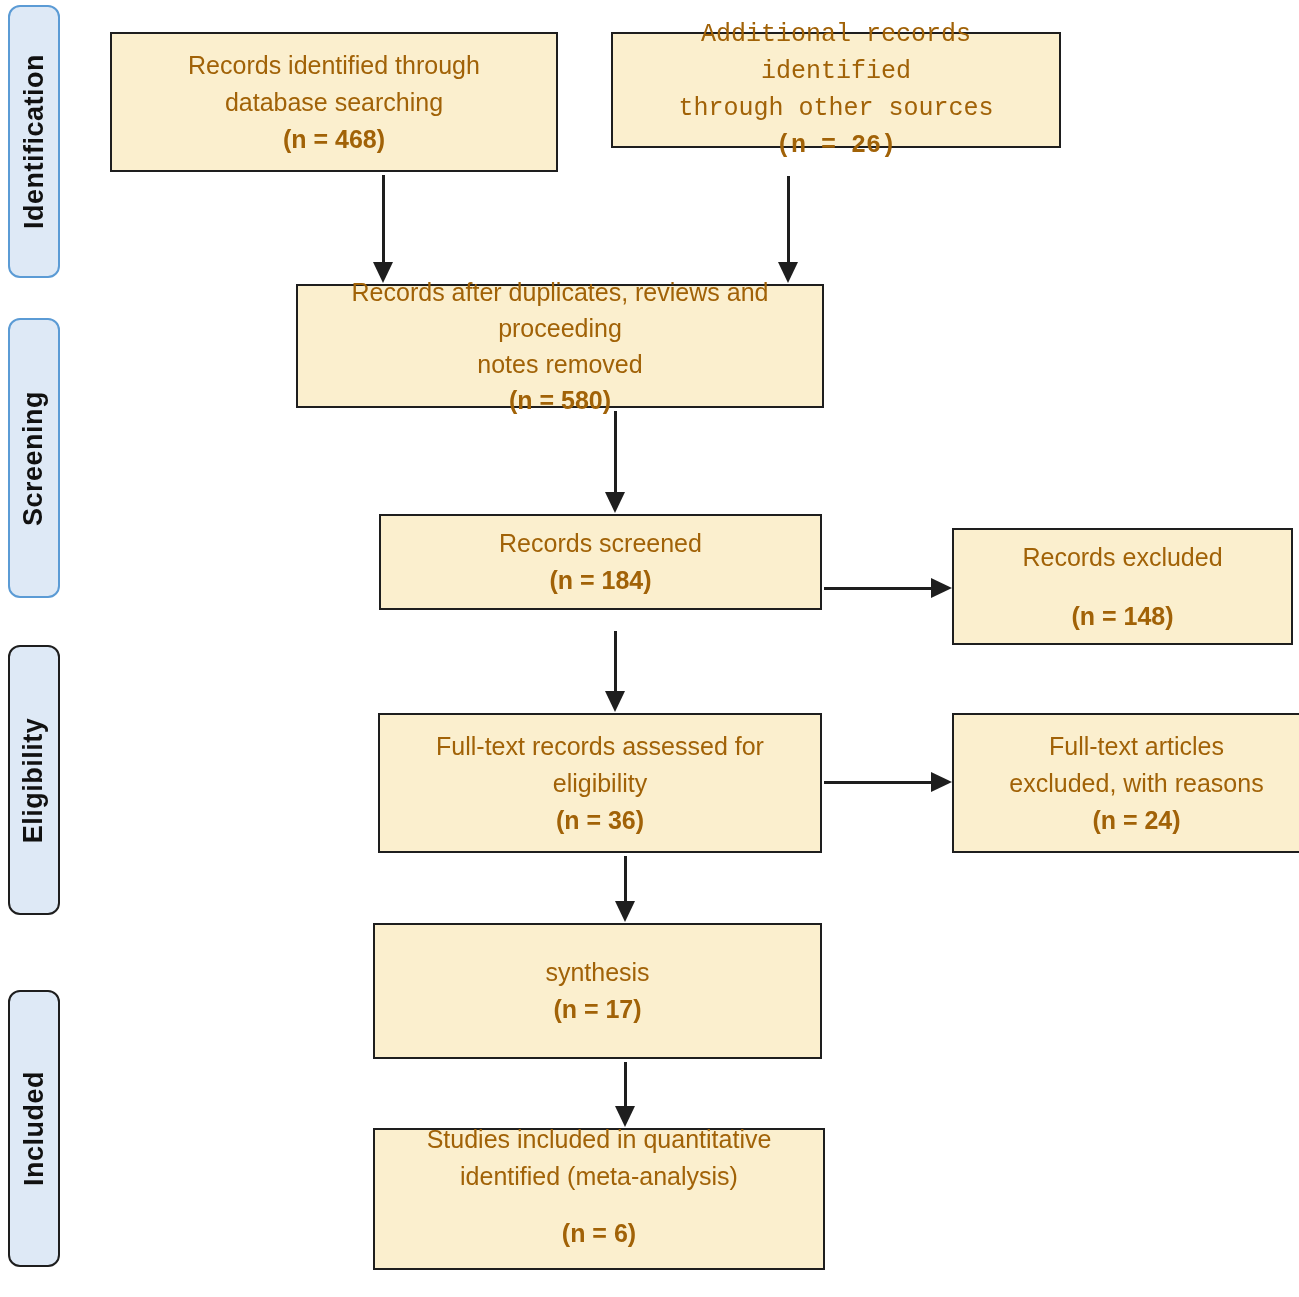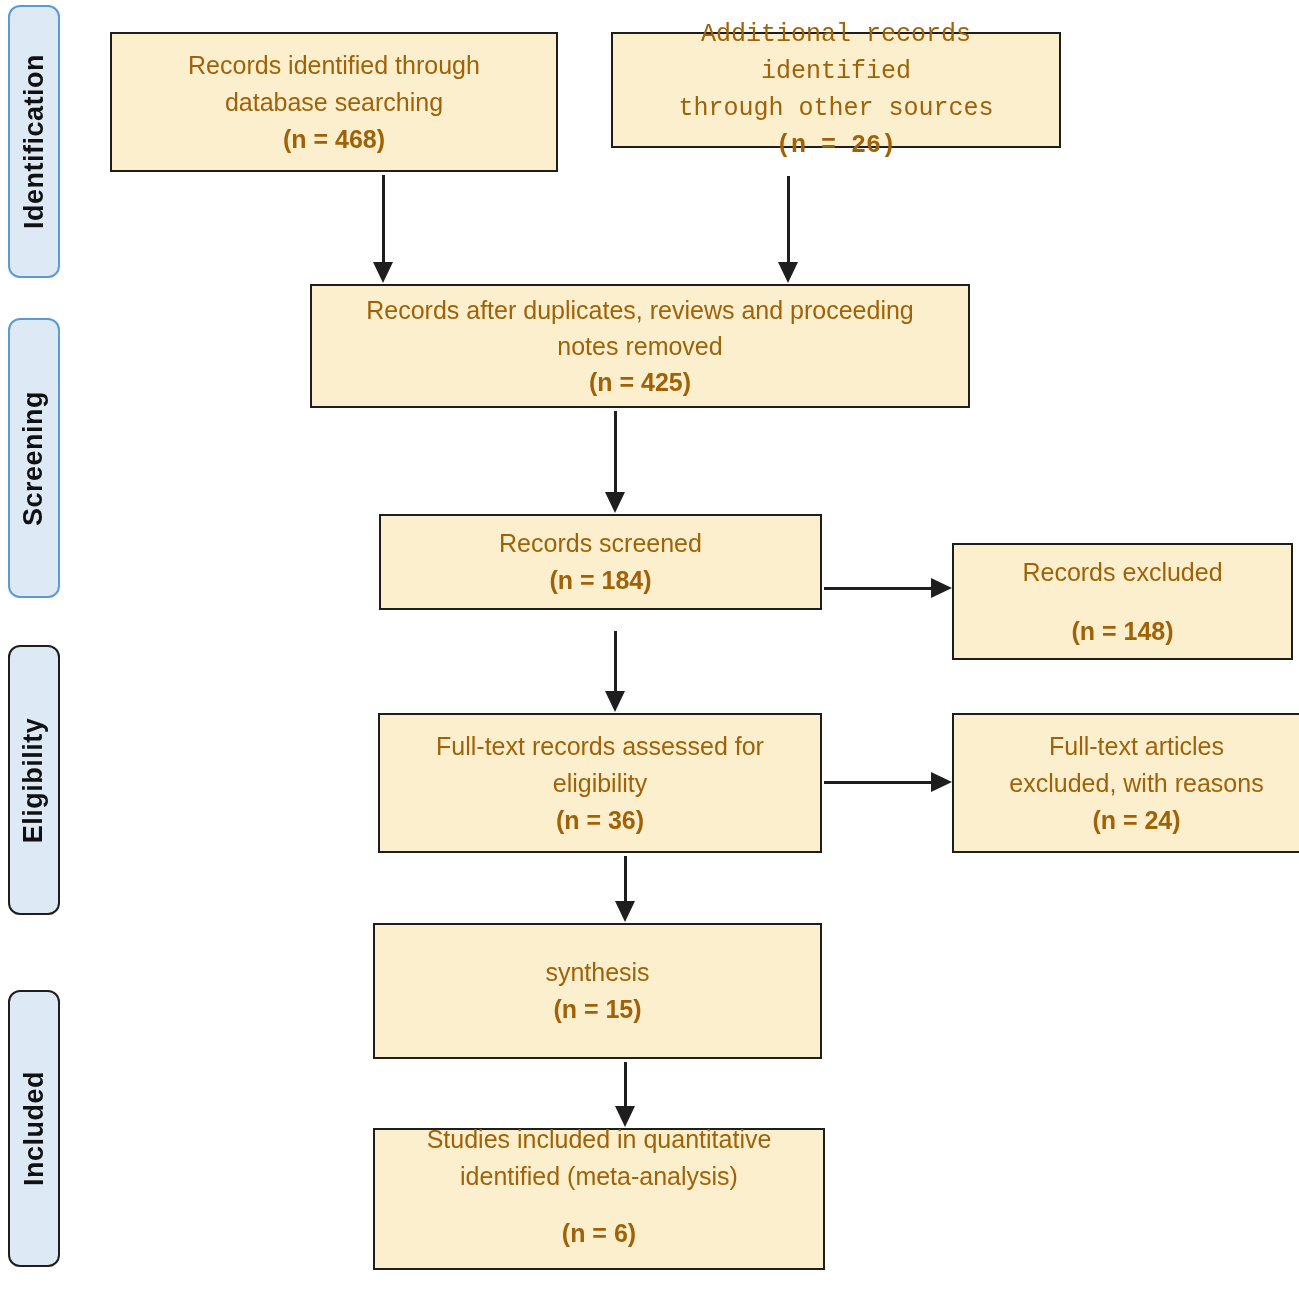--- a/index.html
+++ b/index.html
@@ -32,23 +32,23 @@
     position:absolute; box-sizing:border-box;
     background:#fbefce; border:2.5px solid #1e1e1e;
     display:flex; flex-direction:column; align-items:center; justify-content:center;
     text-align:center; font-size:25px; line-height:37px; color:#a16207;
     padding:4px 10px;
   }
   .box-n { font-weight:bold; }
 
   .b-records-identified { left:110px; top:32px;  width:448px; height:140px; }
   .b-additional-records { left:611px; top:32px;  width:450px; height:116px;font-family:Liberation Mono, monospace; }
-  .b-after-duplicates   { left:310px; top:284px; width:660px; height:124px; line-height:36px; }
+  .b-after-duplicates   { left:296px; top:284px; width:528px; height:124px; line-height:36px; }
   .b-records-screened   { left:379px; top:514px; width:443px; height:96px; }
-  .b-records-excluded   { left:952px; top:543px; width:341px; height:117px;gap:22px; }
+  .b-records-excluded   { left:952px; top:528px; width:341px; height:117px;gap:22px; }
   .b-fulltext-assessed  { left:378px; top:713px; width:444px; height:140px; }
   .b-fulltext-excluded  { left:952px; top:713px; width:369px; height:140px; }
   .b-qualitative        { left:373px; top:923px; width:449px; height:136px; }
   .b-quantitative       { left:373px; top:1128px; width:452px; height:142px; padding-bottom:30px;gap:20px; }
 
   
   .arrow-v { position:absolute; width:2.5px; background:#1e1e1e; }
   .arrow-v::after {
     content:""; position:absolute; left:-9.5px; bottom:-20px;
     border-left:10.5px solid transparent; border-right:10.5px solid transparent;
@@ -101,21 +101,21 @@
         <div>through other sources</div>
       </div>
     <div class="box-n">(n = 26)</div>
   </div>
 
   <div class="box b-after-duplicates">
     <div class="box-lines">
         <div>Records after duplicates, reviews and proceeding</div>
         <div>notes removed</div>
       </div>
-    <div class="box-n">(n = 425)</div>
+    <div class="box-n">(n = 580)</div>
   </div>
 
   <div class="box b-records-screened">
     <div class="box-lines">
         <div>Records screened</div>
       </div>
     <div class="box-n">(n = 184)</div>
   </div>
 
   <div class="box b-records-excluded">
@@ -138,21 +138,21 @@
         <div>Full-text articles</div>
         <div>excluded, with reasons</div>
       </div>
     <div class="box-n">(n = 24)</div>
   </div>
 
   <div class="box b-qualitative">
     <div class="box-lines">
         <div>synthesis</div>
       </div>
-    <div class="box-n">(n = 15)</div>
+    <div class="box-n">(n = 17)</div>
   </div>
 
   <div class="box b-quantitative">
     <div class="box-lines">
         <div>Studies included in quantitative</div>
         <div>identified (meta-analysis)</div>
       </div>
     <div class="box-n">(n = 6)</div>
   </div>
 

